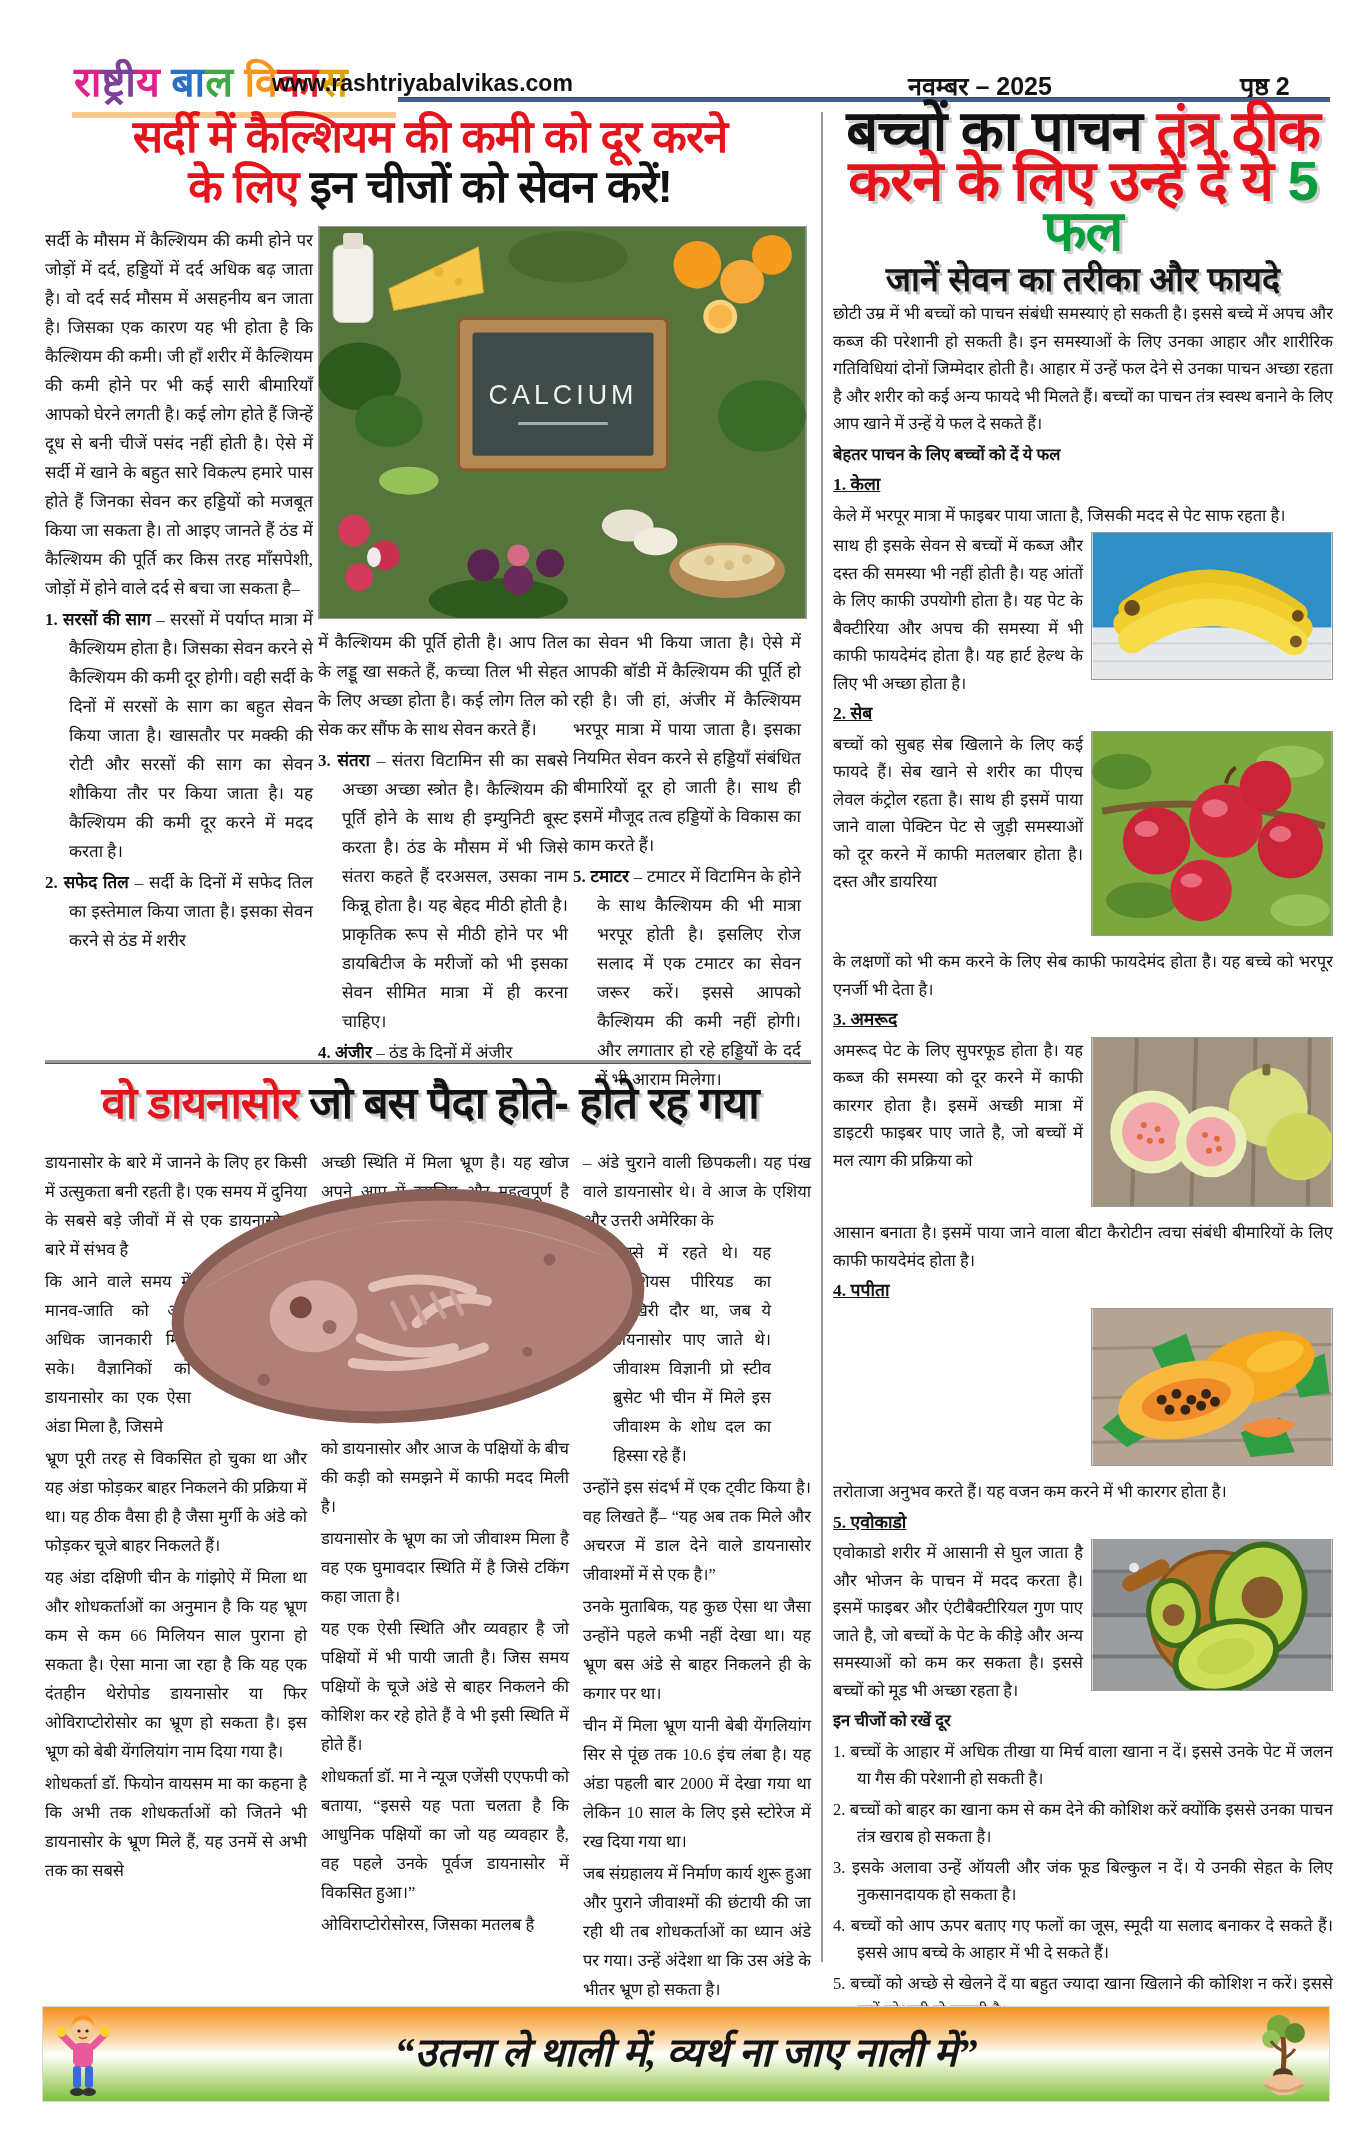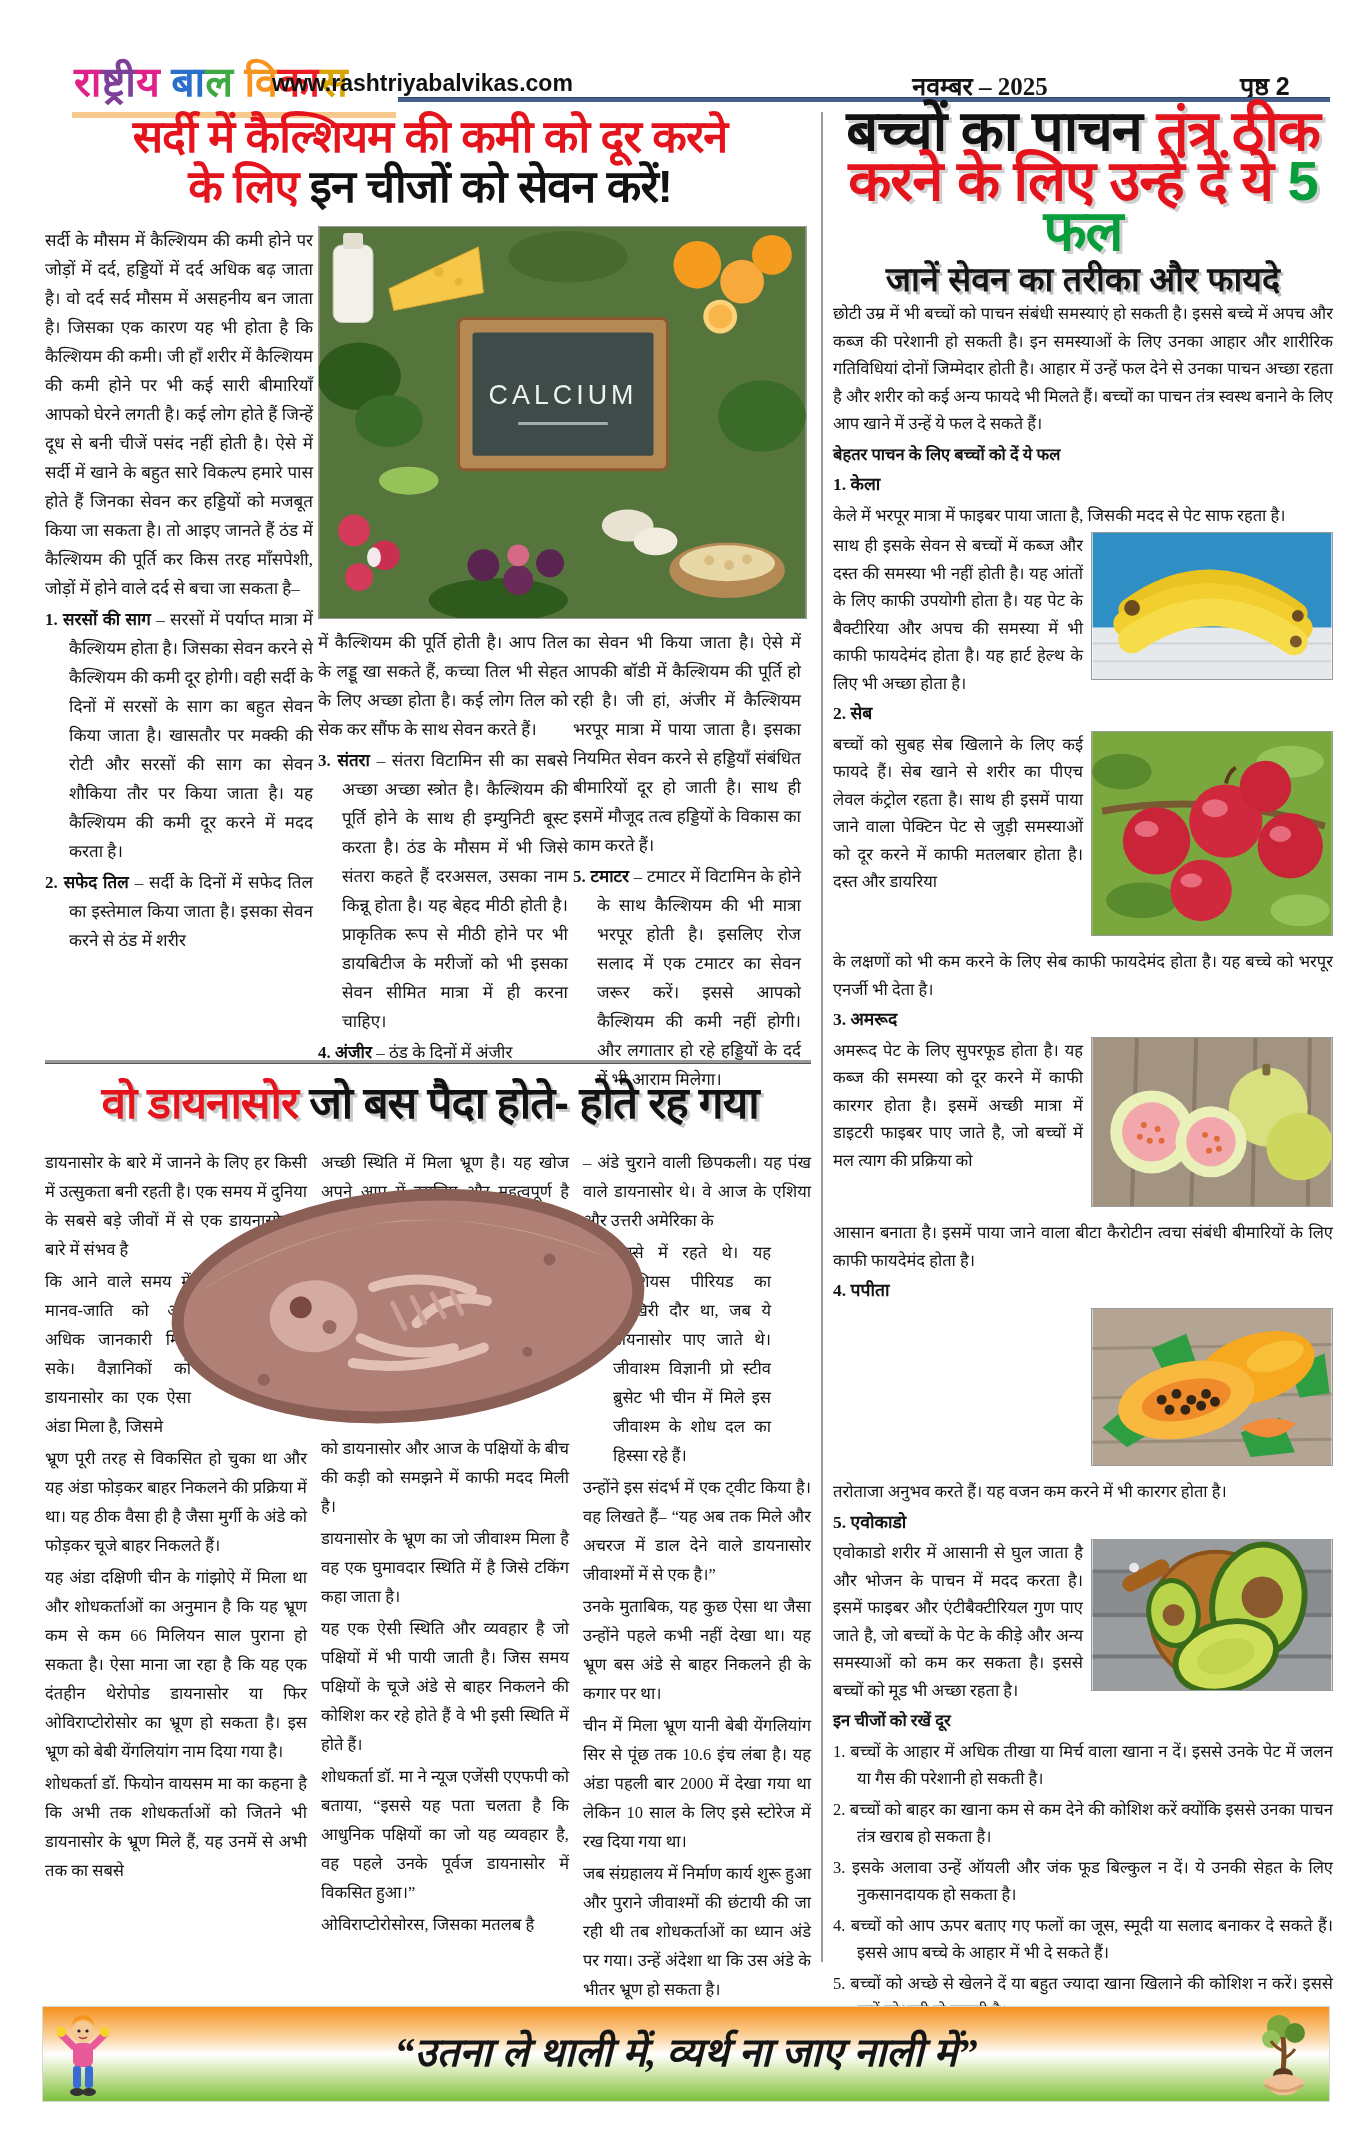--- a/index.html
+++ b/index.html
@@ -10,21 +10,21 @@
   
   .logo { position:absolute; left:74px; top:52px; font-family:"Liberation Sans",sans-serif;
     font-weight:700; font-size:41px; letter-spacing:0px; white-space:nowrap; }
   .logo .c1{color:#e0218a}.logo .c2{color:#7d3f98}.logo .c3{color:#e0218a}
   .logo .c4{color:#2a6fc9}.logo .c5{color:#3faa44}.logo .c6{color:#f7941d}
   .logo .c7{color:#ed1c24}.logo .c8{color:#d9a404}
   .logo-underline { position:absolute; left:72px; top:112px; width:324px; height:6px; background:#f8c98c; }
   .hdr-site { position:absolute; left:272px; top:70px; font-family:"Liberation Sans",sans-serif;
     font-weight:700; font-size:23px; color:#111; }
   .hdr-issue { position:absolute; left:840px; top:68px; width:280px; text-align:center;
-    font-family:Liberation Serif, serif; font-weight:700; font-size:25px; }
+    font-family:Liberation Sans, sans-serif; font-weight:700; font-size:25px; }
   .hdr-page { position:absolute; left:1240px; top:68px; font-family:"Liberation Sans",sans-serif;
     font-weight:700; font-size:25px; }
   .hdr-rule { position:absolute; left:398px; top:97px; width:932px; height:5px; background:#47618c; border-top:1px solid #2e4468; }
 
   
   .vdiv { position:absolute; left:821px; top:112px; width:2px; height:1850px; background:#9a9a9a; }
   .hdiv { position:absolute; left:45px; top:1060px; width:766px; height:4px; background:#9a9a9a; border-bottom:1px solid #555; }
   p { text-align:justify; }
   .item { padding-left:24px; text-indent:-24px; }
   b { font-weight:700; }
@@ -52,21 +52,21 @@
   .nar3 { width:158px; margin-left:30px; }
   .sp2 { height:196px; }
 
   
   .dig { position:absolute; left:833px; top:106px; width:500px; font-size:16.5px; line-height:27.5px; }
   .dig-h { font-family:"Liberation Sans",sans-serif; font-weight:700; text-align:center;
     font-size:56px; line-height:50px; letter-spacing:-1px; text-shadow:3px 3px 0 #cfcfcf; }
   .dig-sub { font-family:"Liberation Sans",sans-serif; font-weight:700; text-align:center;
     font-size:34px; line-height:42px; margin-top:2px; text-shadow:2.5px 2.5px 0 #bdbdbd; }
   .dig p { margin-bottom:3px; }
-  .sec-title { font-weight:700; font-size:17.5px; }
+  .sec-title { font-weight:700; font-size:17.5px;text-decoration:underline; }
   .fruit-row { overflow:hidden; }
   .fruit-txt { float:left; width:250px; }
   .fruit-img { float:right; width:242px; margin-left:8px; margin-bottom:4px; }
   .boldline { font-weight:700; }
 
   
   .banner { position:absolute; left:42px; top:2006px; width:1288px; height:96px;
     background:linear-gradient(180deg,#f6921e 0%,#fbd4a0 32%,#ffffff 50%,#d7eab4 68%,#7dbf3c 100%);
     border:1px solid #d8d8d8; }
   .banner-quote { position:absolute; left:0; right:0; top:0; height:96px; line-height:92px;

